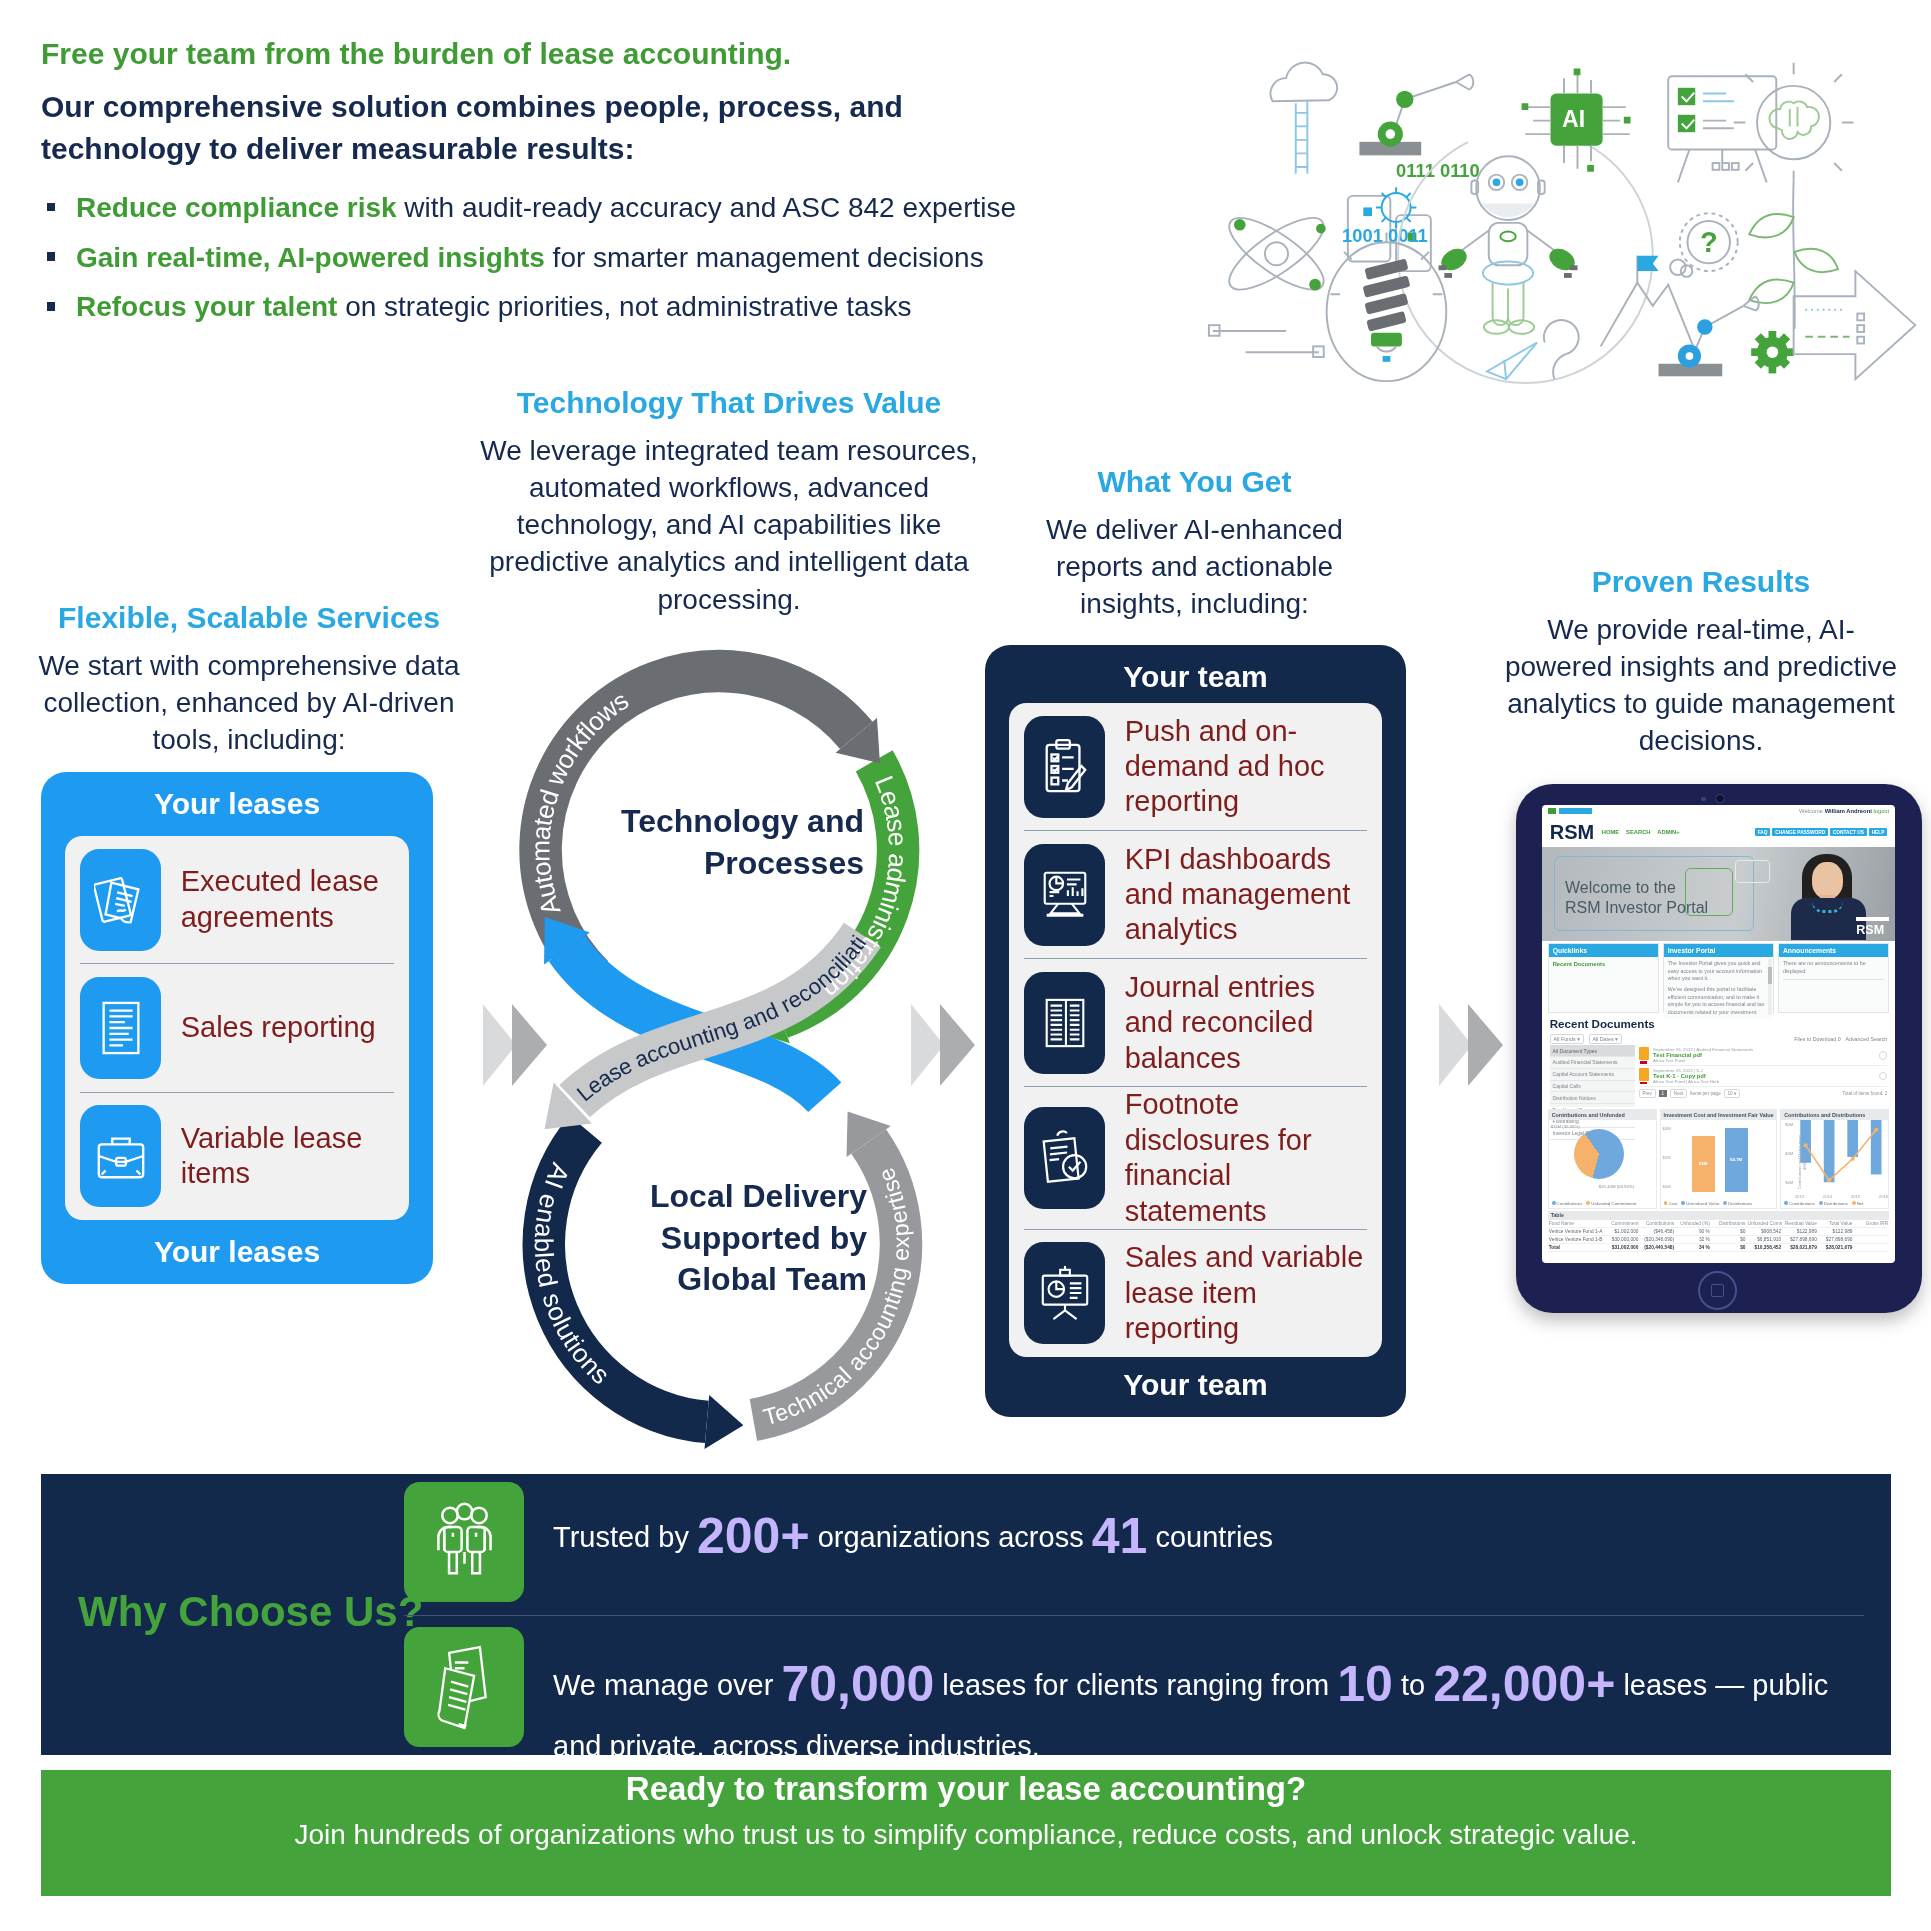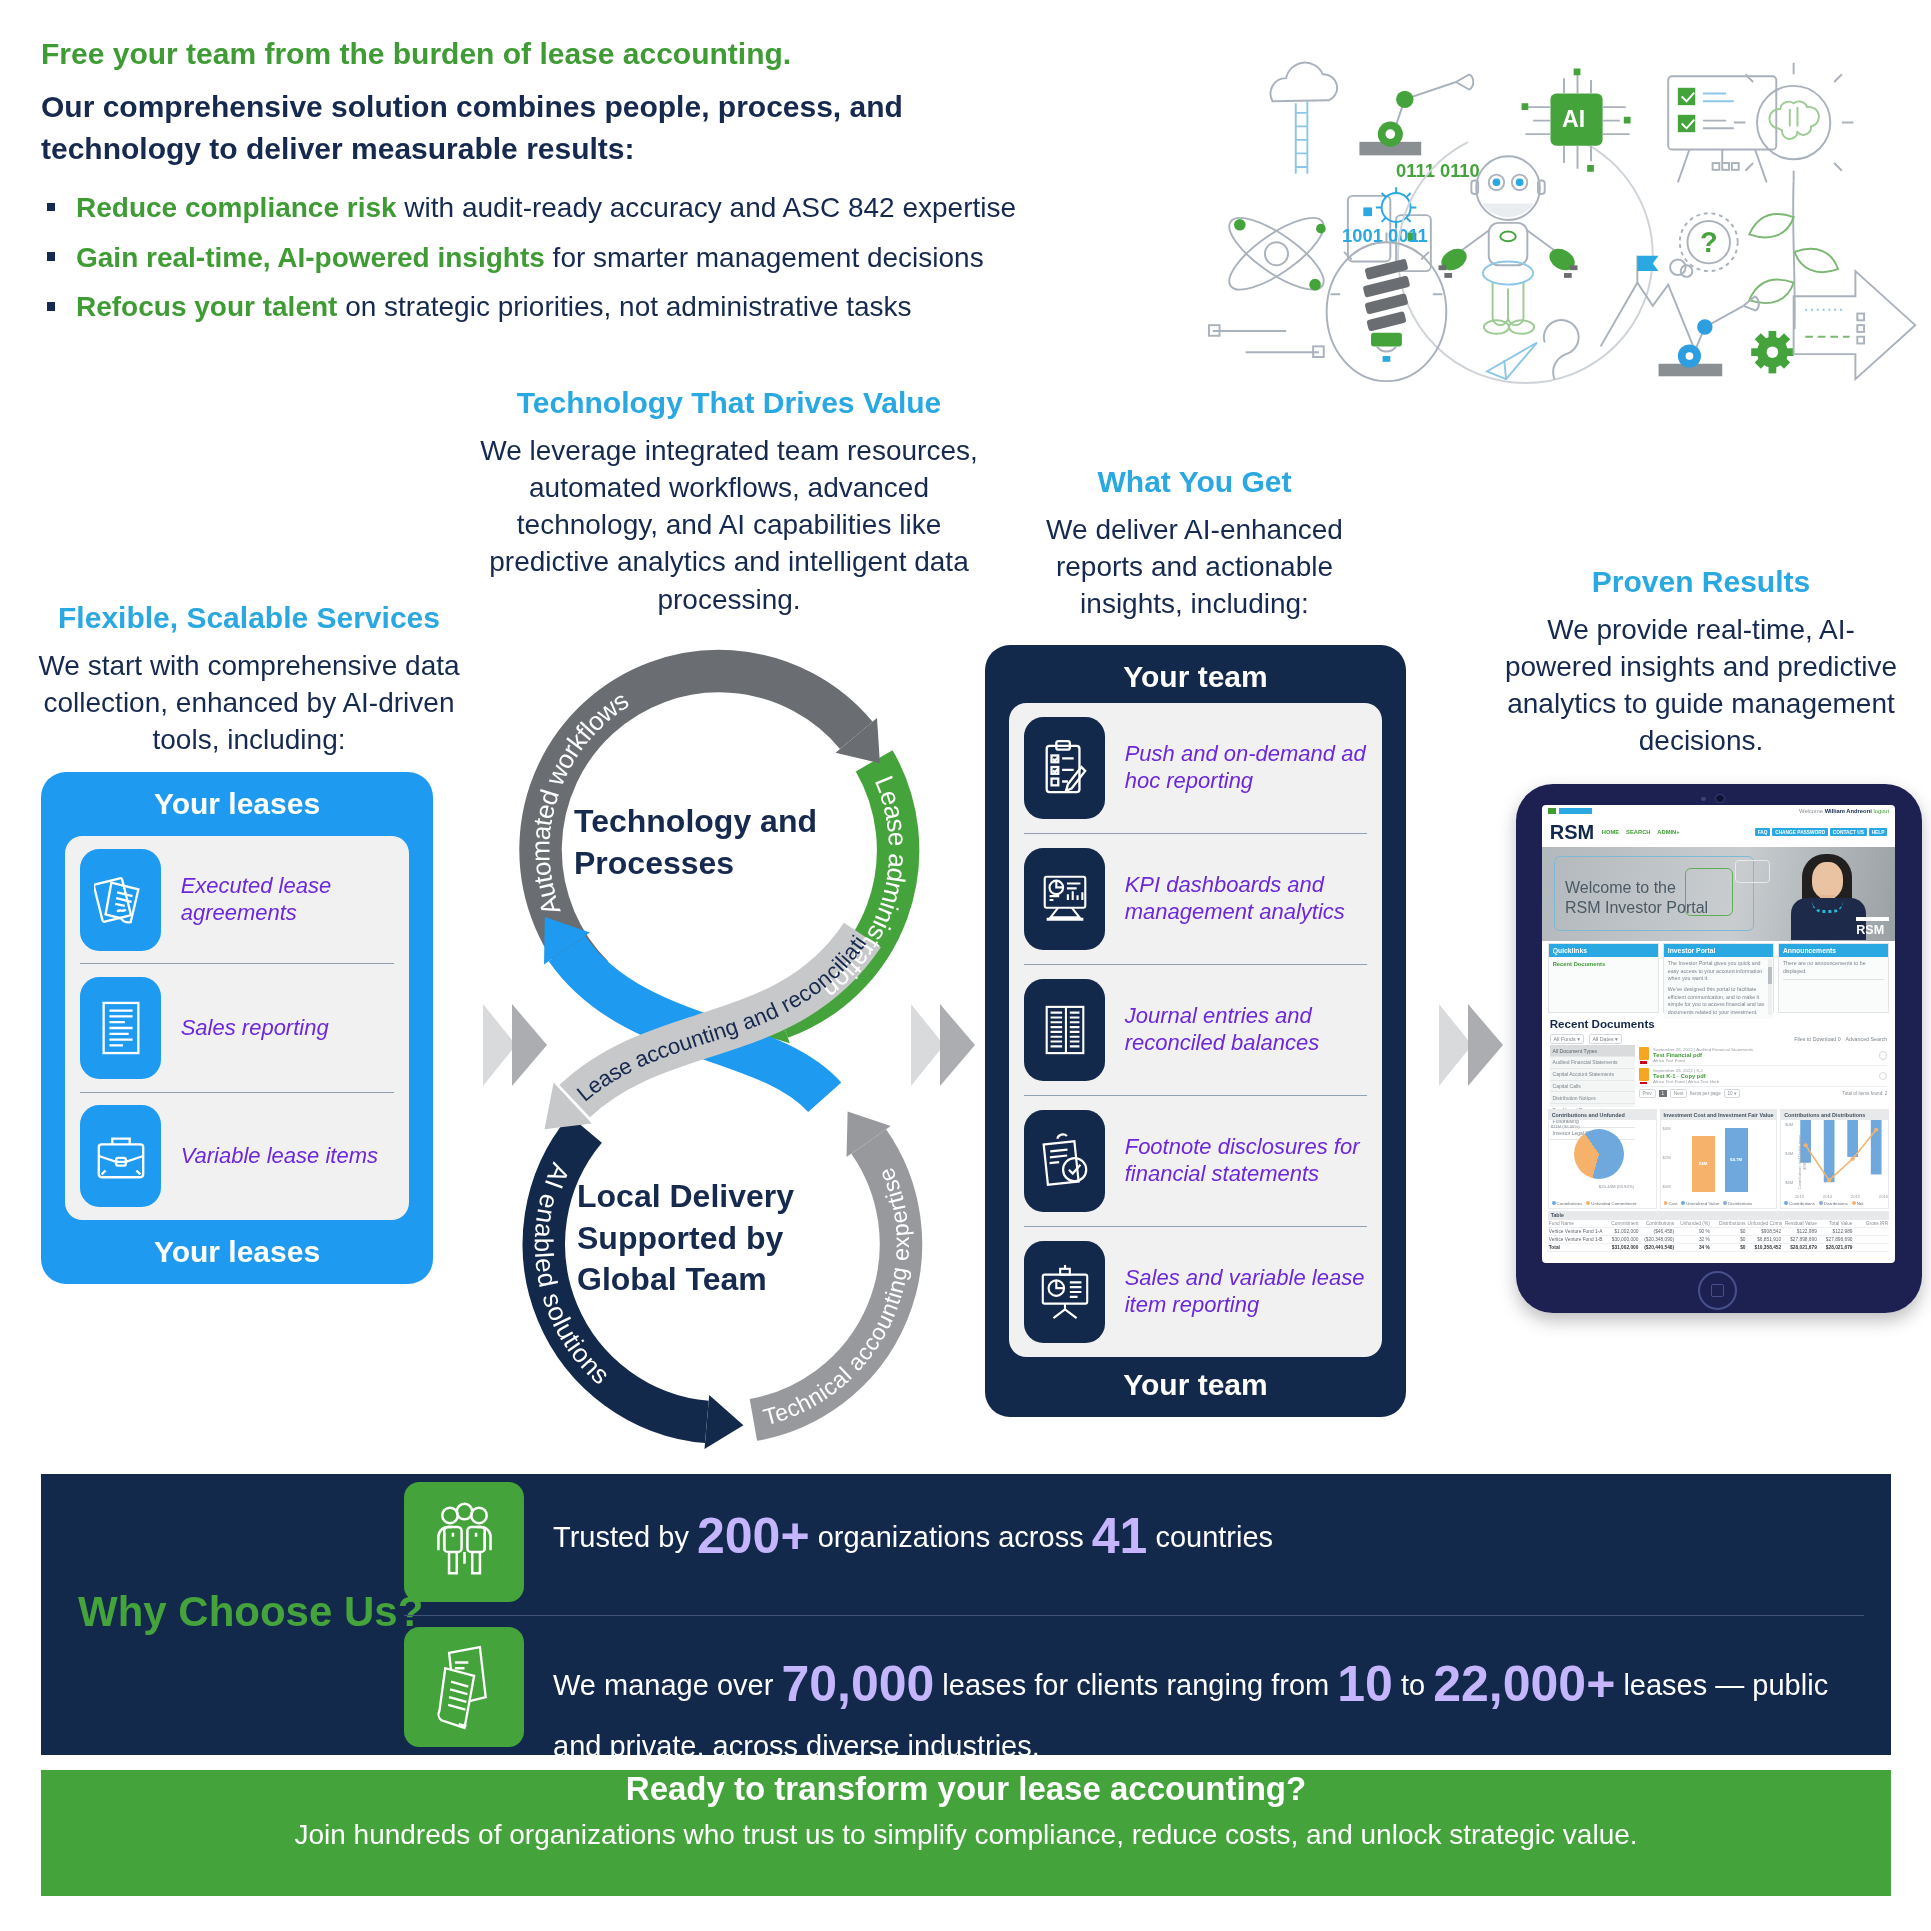--- a/index.html
+++ b/index.html
@@ -26,27 +26,27 @@
   .bigcard{border-radius:25px;}
   .card-head,.card-foot{position:absolute;left:0;width:100%;text-align:center;color:#fff;font-size:30px;font-weight:bold;}
   .card-head{top:15.4px;}
   .card-foot{bottom:15.4px;}
   .panel{position:absolute;left:24px;right:24px;background:#F1F1F2;border-radius:17.4px;display:flex;flex-direction:column;padding:0 15.4px;}
   .lrow{flex:1;display:flex;align-items:center;gap:19.3px;border-bottom:1.9px solid #92a0b3;}
   .lrow:last-child{border-bottom:none;}
   .tile{flex:none;width:81px;height:102px;border-radius:19.3px;display:flex;align-items:center;justify-content:center;}
   .tile.blue{background:#1E9BF0;}
   .tile.navy{background:#13294B;}
-  .lrow .lbl{font-size:22px;line-height:1.22;color:#6d28d9;font-style:italic;}
+  .lrow .lbl{font-size:29px;line-height:1.22;color:#7f1d1d;}
   .blue-card{left:41px;top:772px;width:392px;height:512px;background:#1E9BF0;}
   .blue-card .panel{top:64px;bottom:64px;}
   .dark-card{left:985px;top:645px;width:421px;height:772px;background:#13294B;}
   .dark-card .panel{top:58px;bottom:60px;}
   
-  .fig-label{position:absolute;text-align:left;font-size:32px;font-weight:bold;color:#16294E;line-height:1.3;}
+  .fig-label{position:absolute;text-align:right;font-size:32px;font-weight:bold;color:#16294E;line-height:1.3;}
   
   .chev{position:absolute;width:71px;height:81px;}
   .chev i{position:absolute;top:0;width:0;height:0;border-top:41px solid transparent;border-bottom:41px solid transparent;}
   .chev .t1{left:0;border-left:33px solid #D8DADC;}
   .chev .t2{left:29px;border-left:35px solid #ABADB0;}
   
   .tablet{left:1516px;top:784px;width:406px;height:529px;background:#1D2152;border-radius:37px;box-shadow:0 7.7px 17.4px rgba(0,0,0,.25);}
   .tab-cam1{position:absolute;left:185px;top:12.6px;width:4.8px;height:4.8px;border-radius:50%;background:#3a4379;}
   .tab-cam2{position:absolute;left:199px;top:9.7px;width:9.7px;height:9.7px;border-radius:50%;background:#0d1233;border:1.9px solid #3a4379;box-sizing:border-box;}
   .tab-home{position:absolute;left:182px;top:487px;width:39px;height:39px;border-radius:50%;border:2.9px solid #46508C;box-sizing:border-box;}

